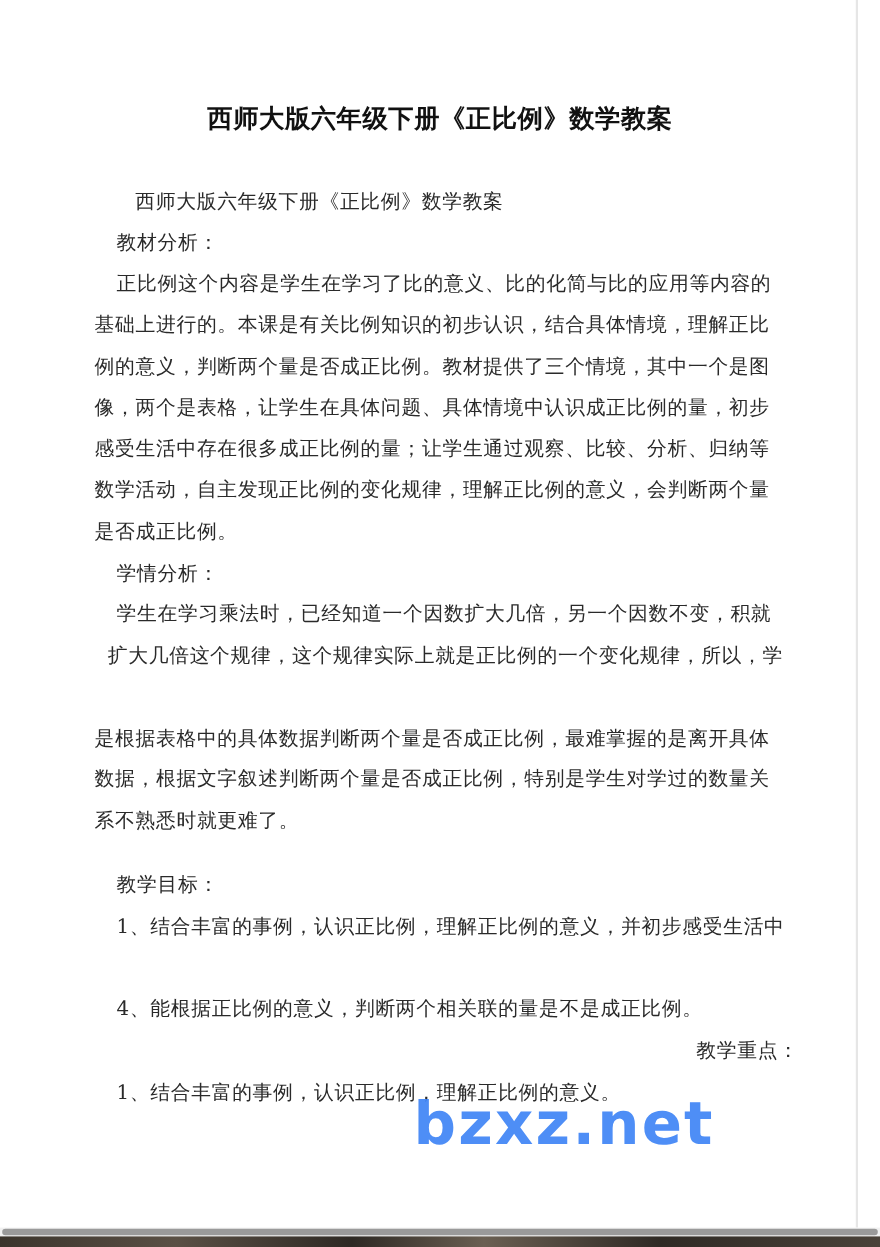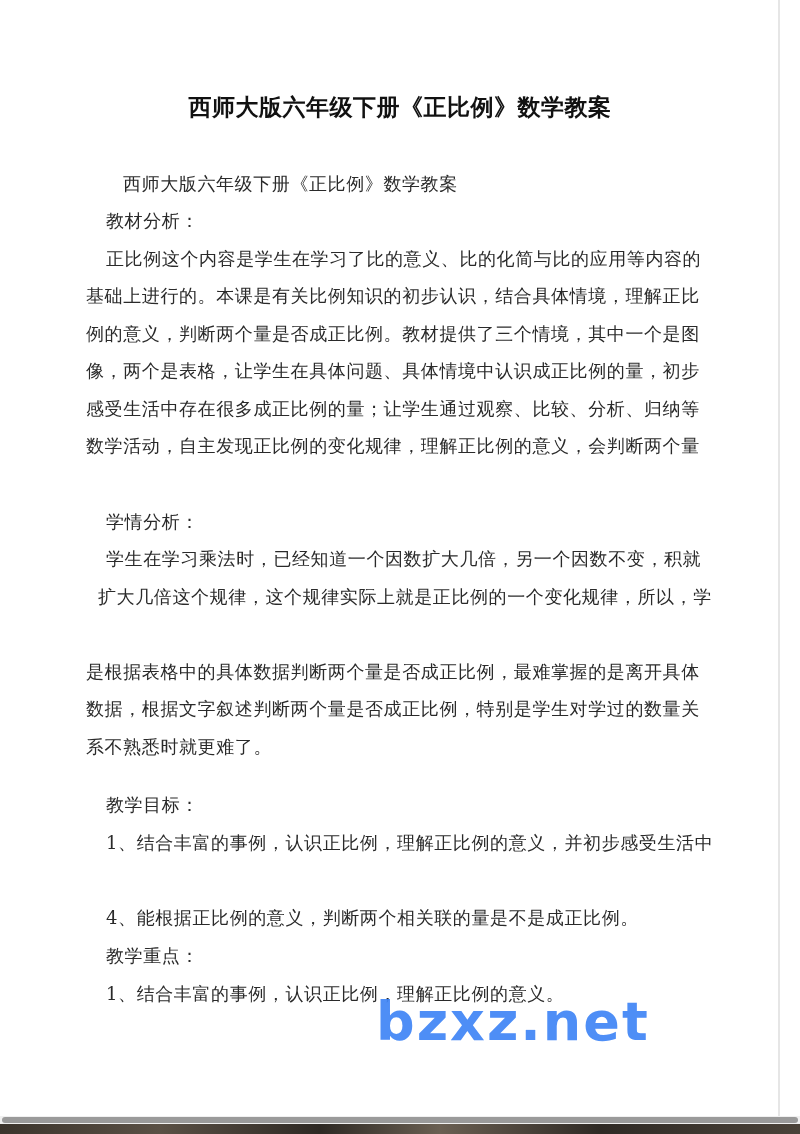--- a/index.html
+++ b/index.html
@@ -106,33 +106,34 @@
 
   <div class="line subtitle" style="top:172px;">西师大版六年级下册《正比例》数学教案</div>
 
   <div class="line indent" style="top:209px;">教材分析：</div>
   <div class="line indent" style="top:247px;">正比例这个内容是学生在学习了比的意义、比的化简与比的应用等内容的</div>
   <div class="line" style="top:284px;">基础上进行的。本课是有关比例知识的初步认识，结合具体情境，理解正比</div>
   <div class="line" style="top:322px;">例的意义，判断两个量是否成正比例。教材提供了三个情境，其中一个是图</div>
   <div class="line" style="top:359px;">像，两个是表格，让学生在具体问题、具体情境中认识成正比例的量，初步</div>
   <div class="line" style="top:397px;">感受生活中存在很多成正比例的量；让学生通过观察、比较、分析、归纳等</div>
   <div class="line" style="top:434px;">数学活动，自主发现正比例的变化规律，理解正比例的意义，会判断两个量</div>
+  <div class="line" style="top:472px;">是否成正比例。</div>
 
   <div class="line indent" style="top:510px;">学情分析：</div>
   <div class="line indent" style="top:547px;">学生在学习乘法时，已经知道一个因数扩大几倍，另一个因数不变，积就</div>
   <div class="line" style="top:585px;margin-left:12px;">扩大几倍这个规律，这个规律实际上就是正比例的一个变化规律，所以，学</div>
   <div class="line" style="top:660px;">是根据表格中的具体数据判断两个量是否成正比例，最难掌握的是离开具体</div>
   <div class="line" style="top:697px;">数据，根据文字叙述判断两个量是否成正比例，特别是学生对学过的数量关</div>
   <div class="line" style="top:735px;">系不熟悉时就更难了。</div>
 
   <div class="line indent" style="top:793px;">教学目标：</div>
   <div class="line indent" style="top:831px;">1、结合丰富的事例，认识正比例，理解正比例的意义，并初步感受生活中</div>
   <div class="line indent" style="top:906px;">4、能根据正比例的意义，判断两个相关联的量是不是成正比例。</div>
 
-  <div class="line indent" style="top:944px;">教学重点：</div>
+  <div class="line indent" style="top:944px;text-align:right;">教学重点：</div>
   <div class="line indent" style="top:982px;">1、结合丰富的事例，认识正比例，理解正比例的意义。</div>
 
   <div class="watermark">bzxz.net</div>
 </div>
 
 <div class="right-edge"></div>
 
 <div class="h-scrollbar">
   <div class="h-scroll-thumb"></div>
 </div>

